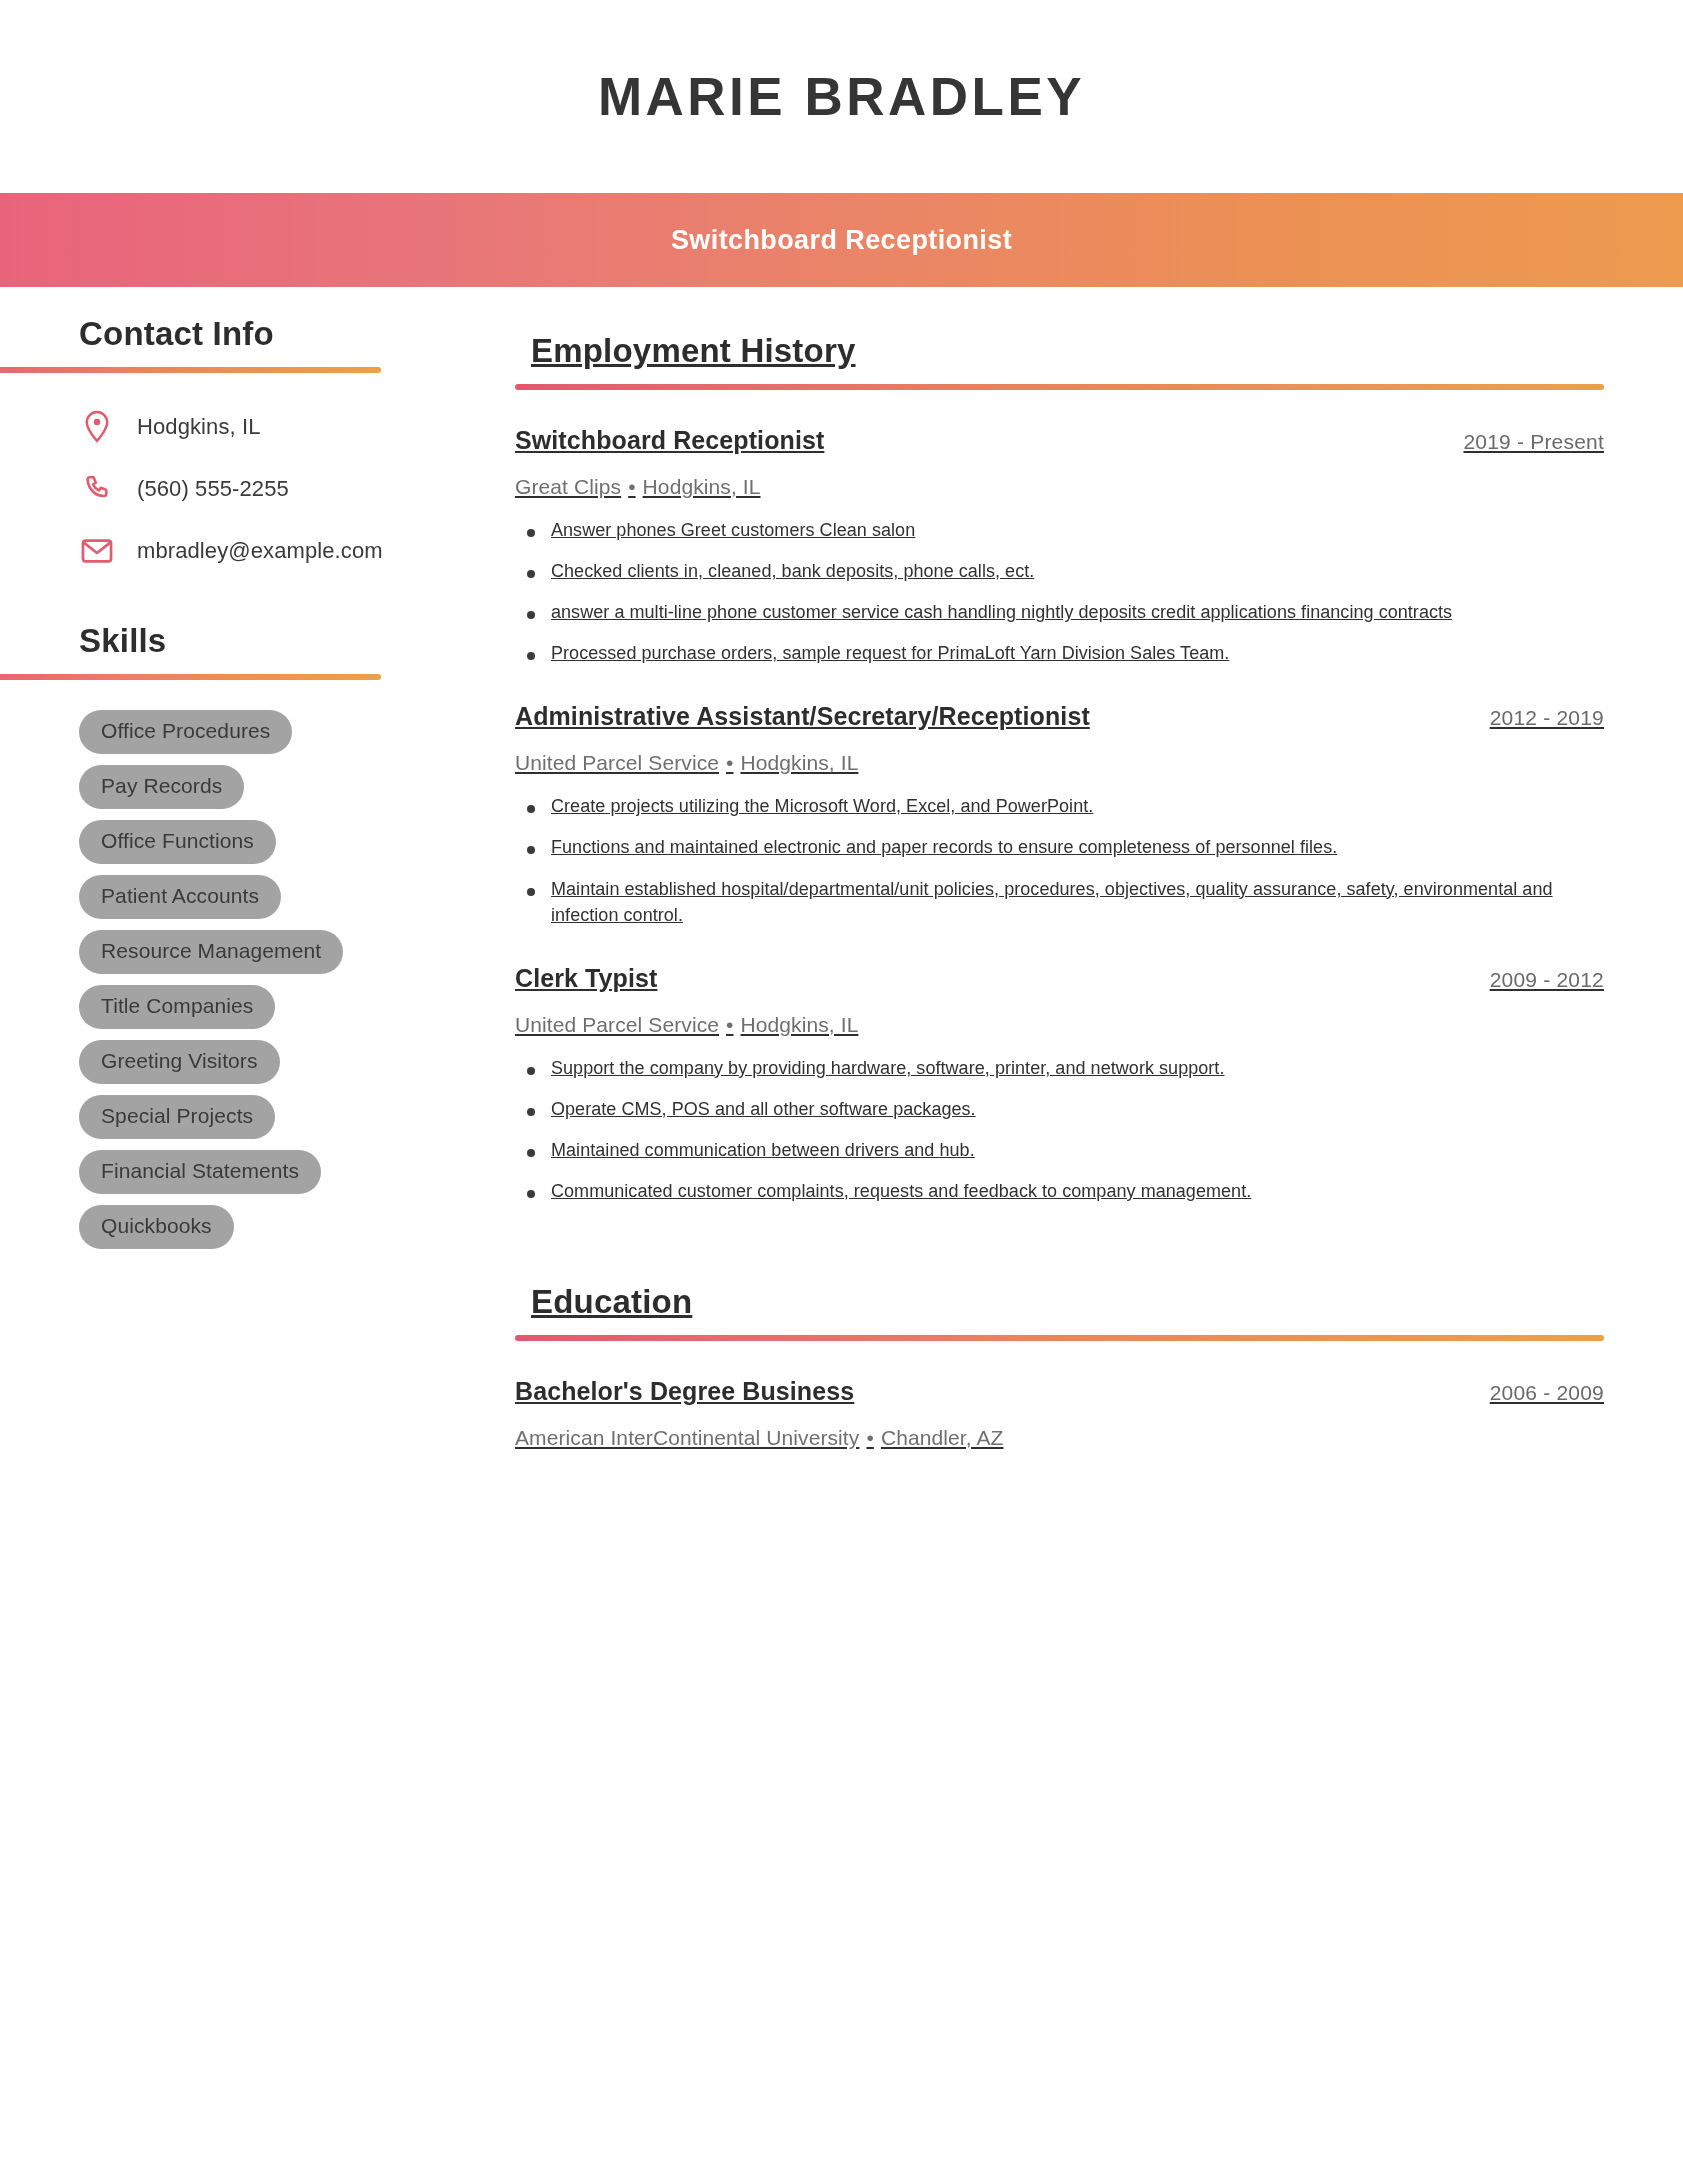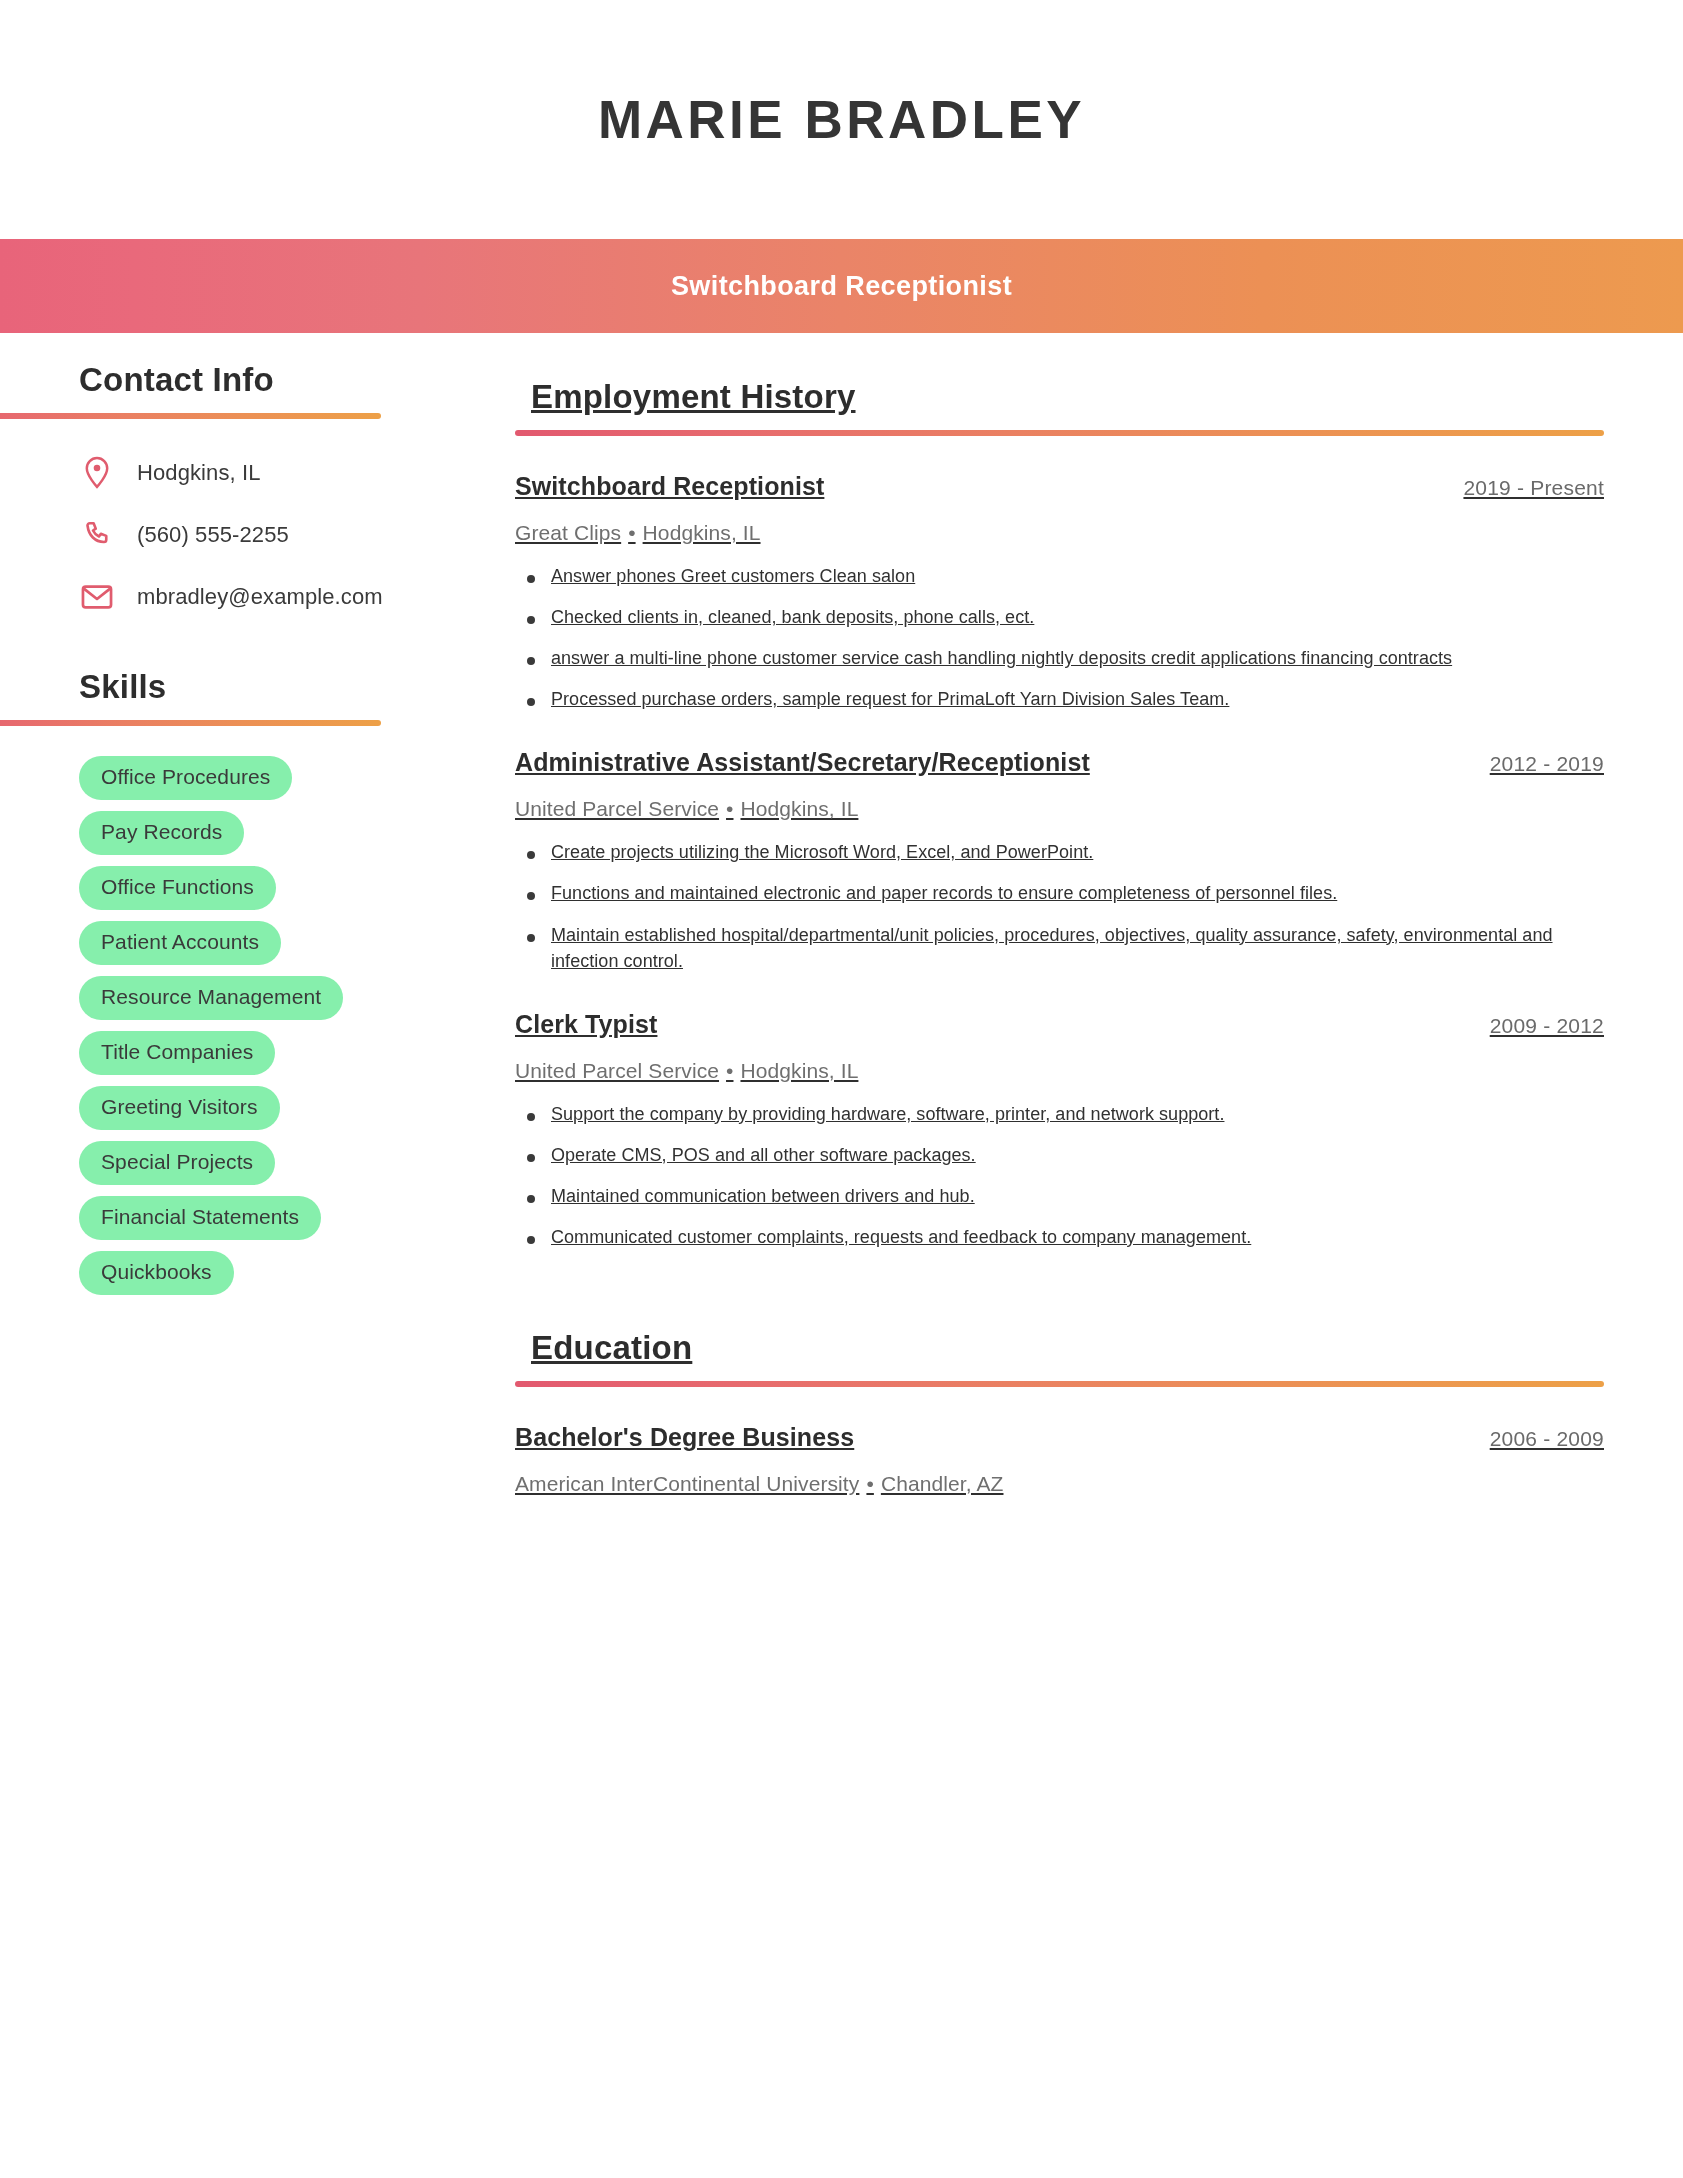--- a/index.html
+++ b/index.html
@@ -13,21 +13,21 @@
   body {
     font-family: "Liberation Sans", sans-serif;
     color: #2f2f2f;
     position: relative;
     overflow: hidden;
   }
 
   
   .header-name-area {
     width: 100%;
-    height: 239px;
+    height: 193px;
     display: flex;
     align-items: center;
     justify-content: center;
     background: #ffffff;
   }
   .full-name {
     font-size: 53px;
     font-weight: bold;
     letter-spacing: 3.5px;
     color: #353535;
@@ -110,21 +110,21 @@
   .contact-text {
     font-size: 22px;
     color: #3a3a3a;
     letter-spacing: 0.1px;
   }
 
   
   .skill-list { margin-top: 30px; padding-left: 79px; }
   .skill-pill {
     display: inline-block;
-    background: #86efac;
+    background: #a3a3a3;
     color: #3a3a3a;
     border-radius: 22px;
     padding: 9px 22px 11px 22px;
     font-size: 21px;
     margin-bottom: 11px;
     letter-spacing: 0.1px;
   }
   .skill-row { display: block; }
 
   

